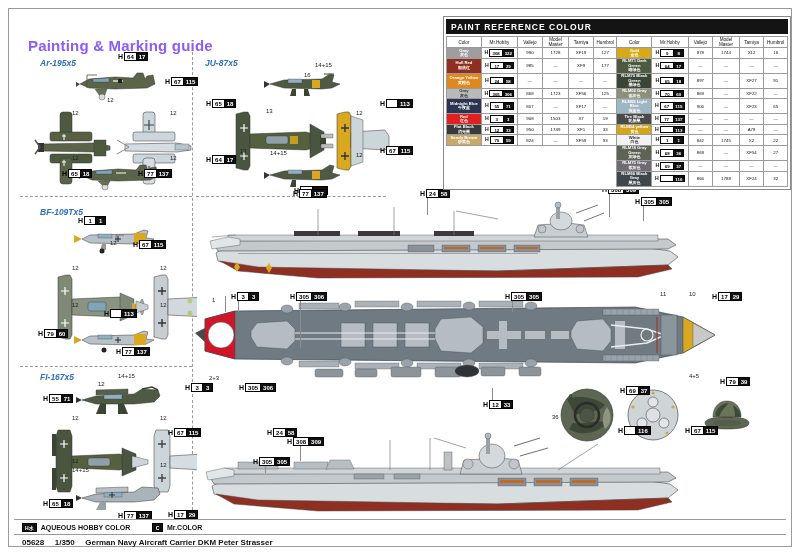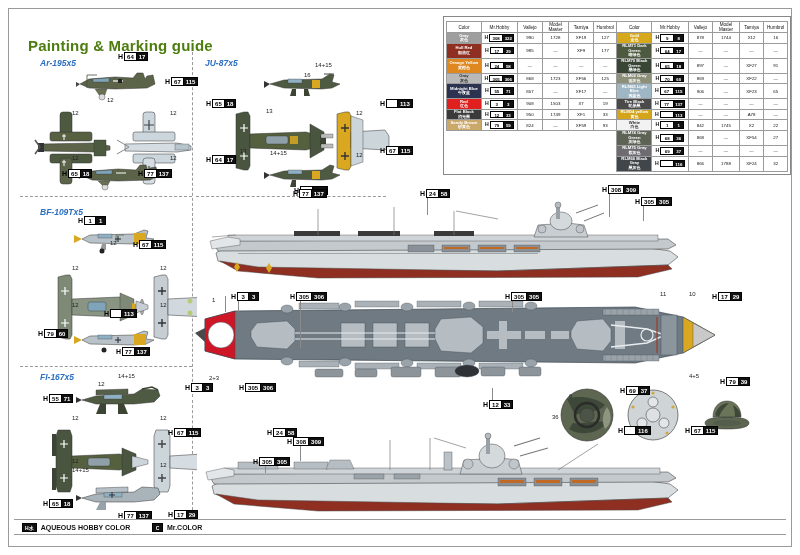--- a/index.html
+++ b/index.html
@@ -23,21 +23,21 @@
 
   
   .title-cn {
     position: absolute; left: 28px; top: 18px;
     font-size: 14px; font-weight: bold; color: #111;
     letter-spacing: 2px;
     font-family: "DejaVu Sans", sans-serif;
   }
   .title-en {
     position: absolute; left: 28px; top: 37px;
-    font-size: 15px; font-weight: bold; color: #4d7c0f;
+    font-size: 15px; font-weight: bold; color: #8b5cf6;
     letter-spacing: .2px;
   }
 
   
   .ac-panel { position: absolute; }
   .ac-label {
     font-size: 8.5px; font-weight: bold; font-style: italic;
     color: #2d6fc0;
   }
   .divider-v {
@@ -814,20 +814,21 @@
           <span class="b">116</span>
         </span></div>
       <div class="callout" style="left: 685px; top: 421px;"><span class="chip">
           <span class="h">H</span>
           <span class="w">67</span>
           <span class="b">115</span>
         </span></div>
     </div>
 
   <div class="paint-box">
+    <div class="paint-title">PAINT  REFERENCE COLOUR</div>
     <table class="paint">
       <colgroup>
         <col class="col-color">
           <col class="col-hobby">
           <col class="col-val">
           <col class="col-mm">
           <col class="col-tam">
           <col class="col-hum">
         <col class="col-color">
           <col class="col-hobby">
@@ -1165,13 +1166,20 @@
 
   <div class="footer-line"></div>
   <div class="footer-legend">
     <span class="legend-badge"><span>H</span><span>水</span></span>
     <span>AQUEOUS HOBBY COLOR</span>
     <span style="display:inline-block;width:14px"></span>
     <span class="legend-badge sq">C</span>
     <span>Mr.COLOR</span>
   </div>
   <div class="footer-bottomline"></div>
+  <div class="footer-product">
+    <span>05628</span>
+    <span style="display:inline-block;width:6px"></span>
+    <span>1/350</span>
+    <span style="display:inline-block;width:6px"></span>
+    <span>German Navy Aircraft Carrier DKM Peter Strasser</span>
+  </div>
 </div>
 
 </body></html>

